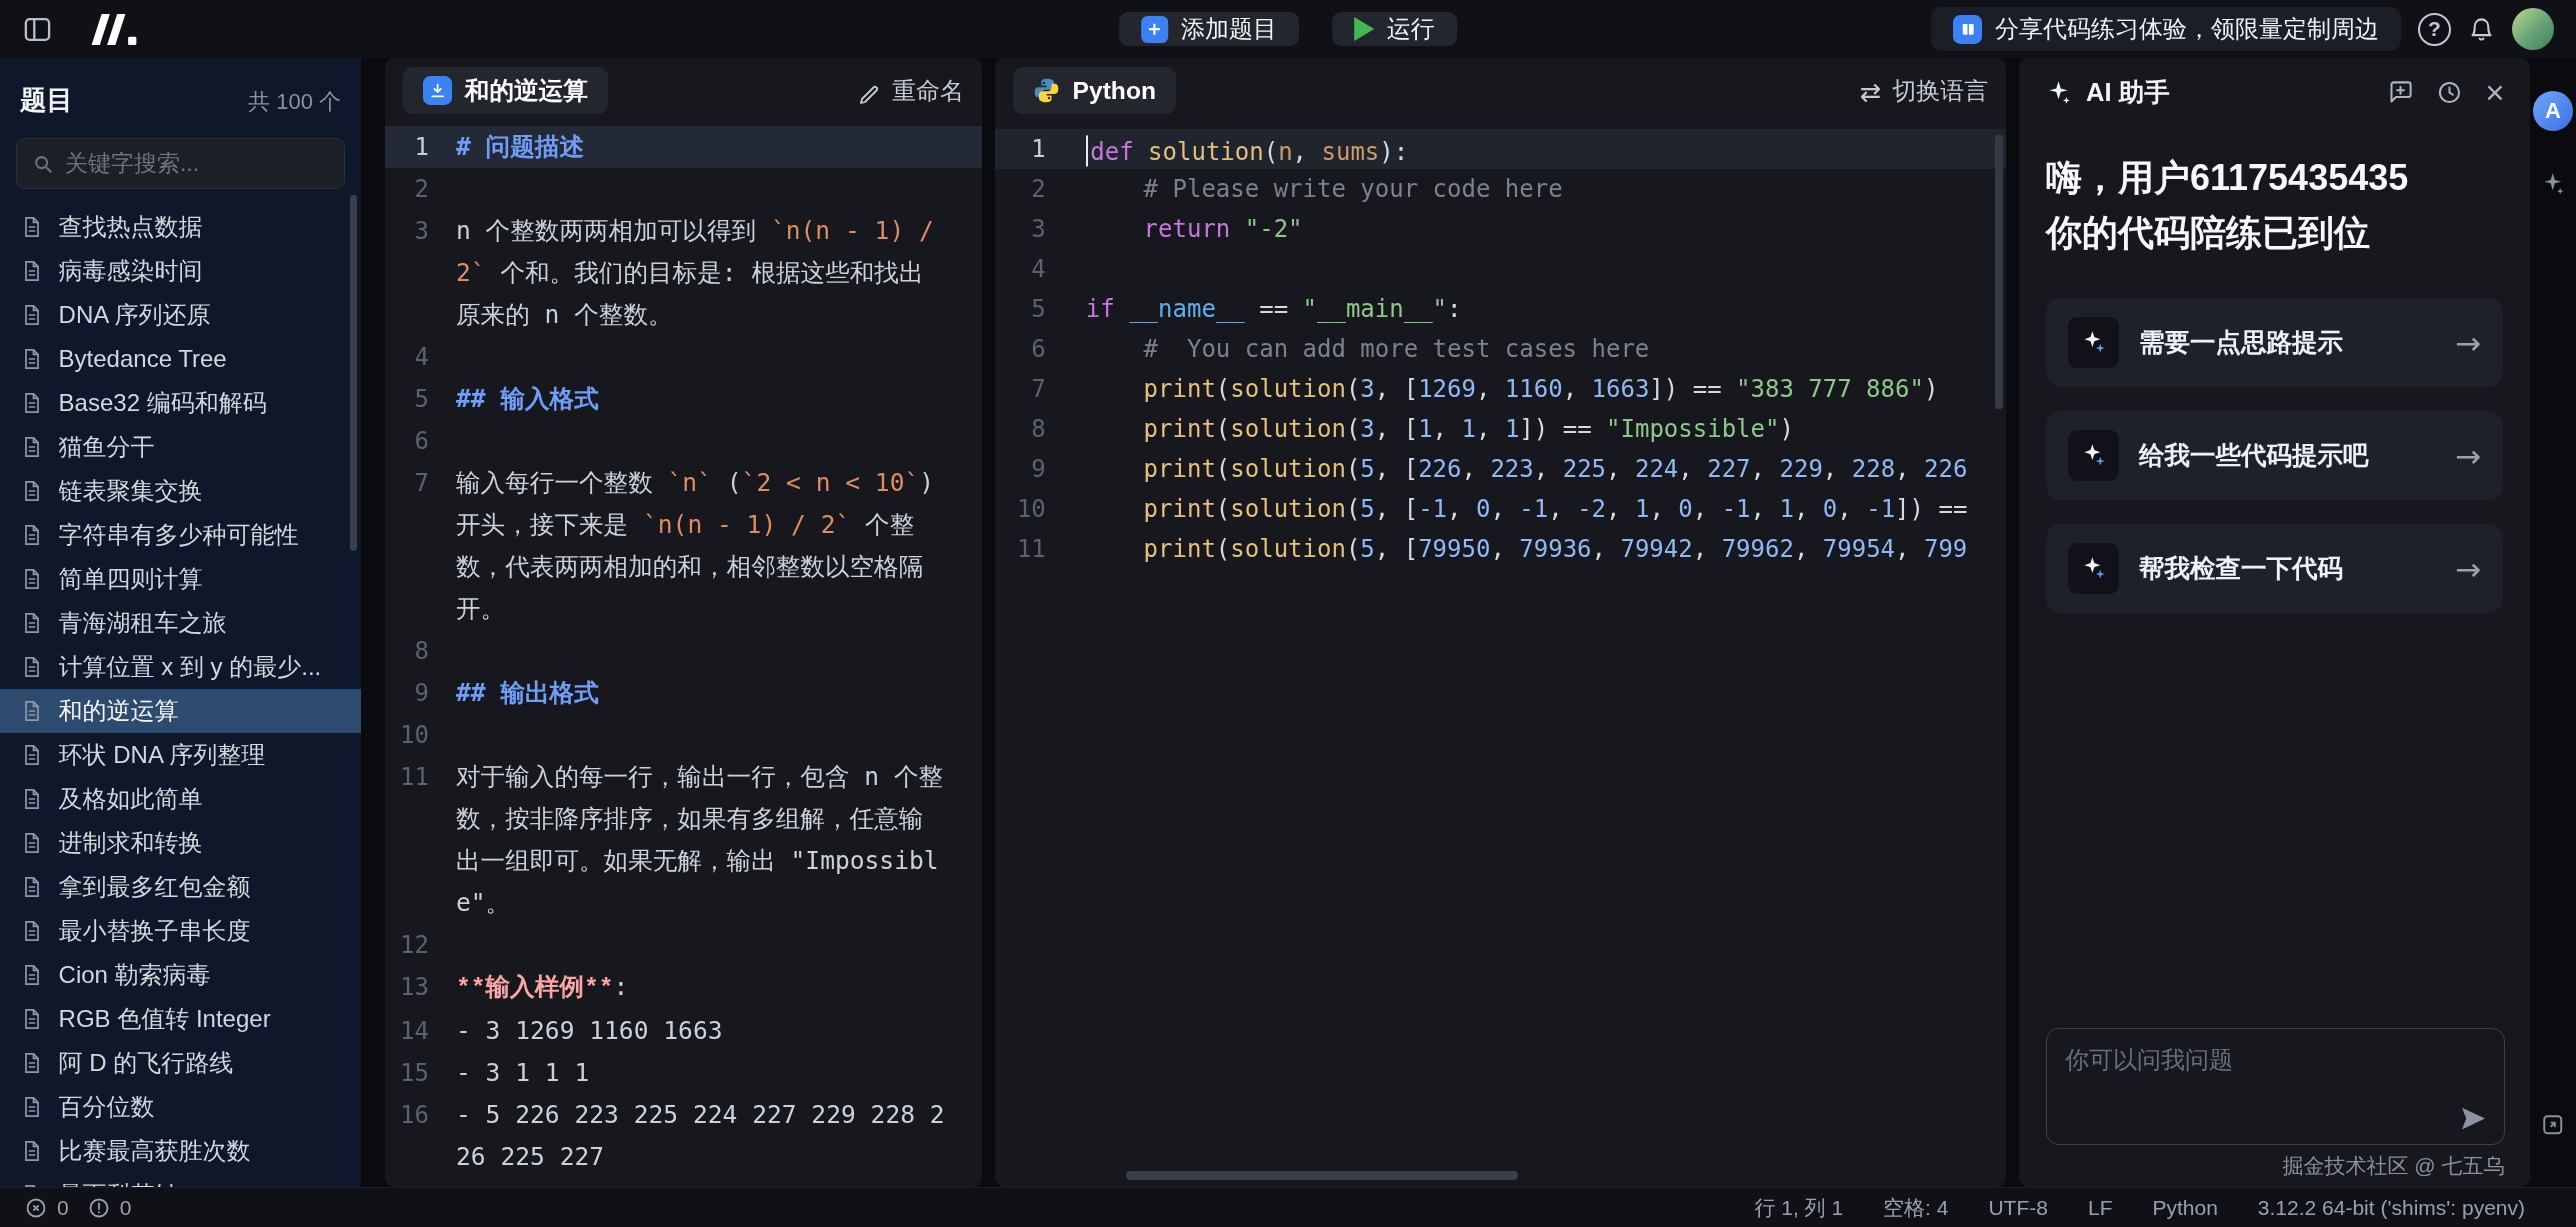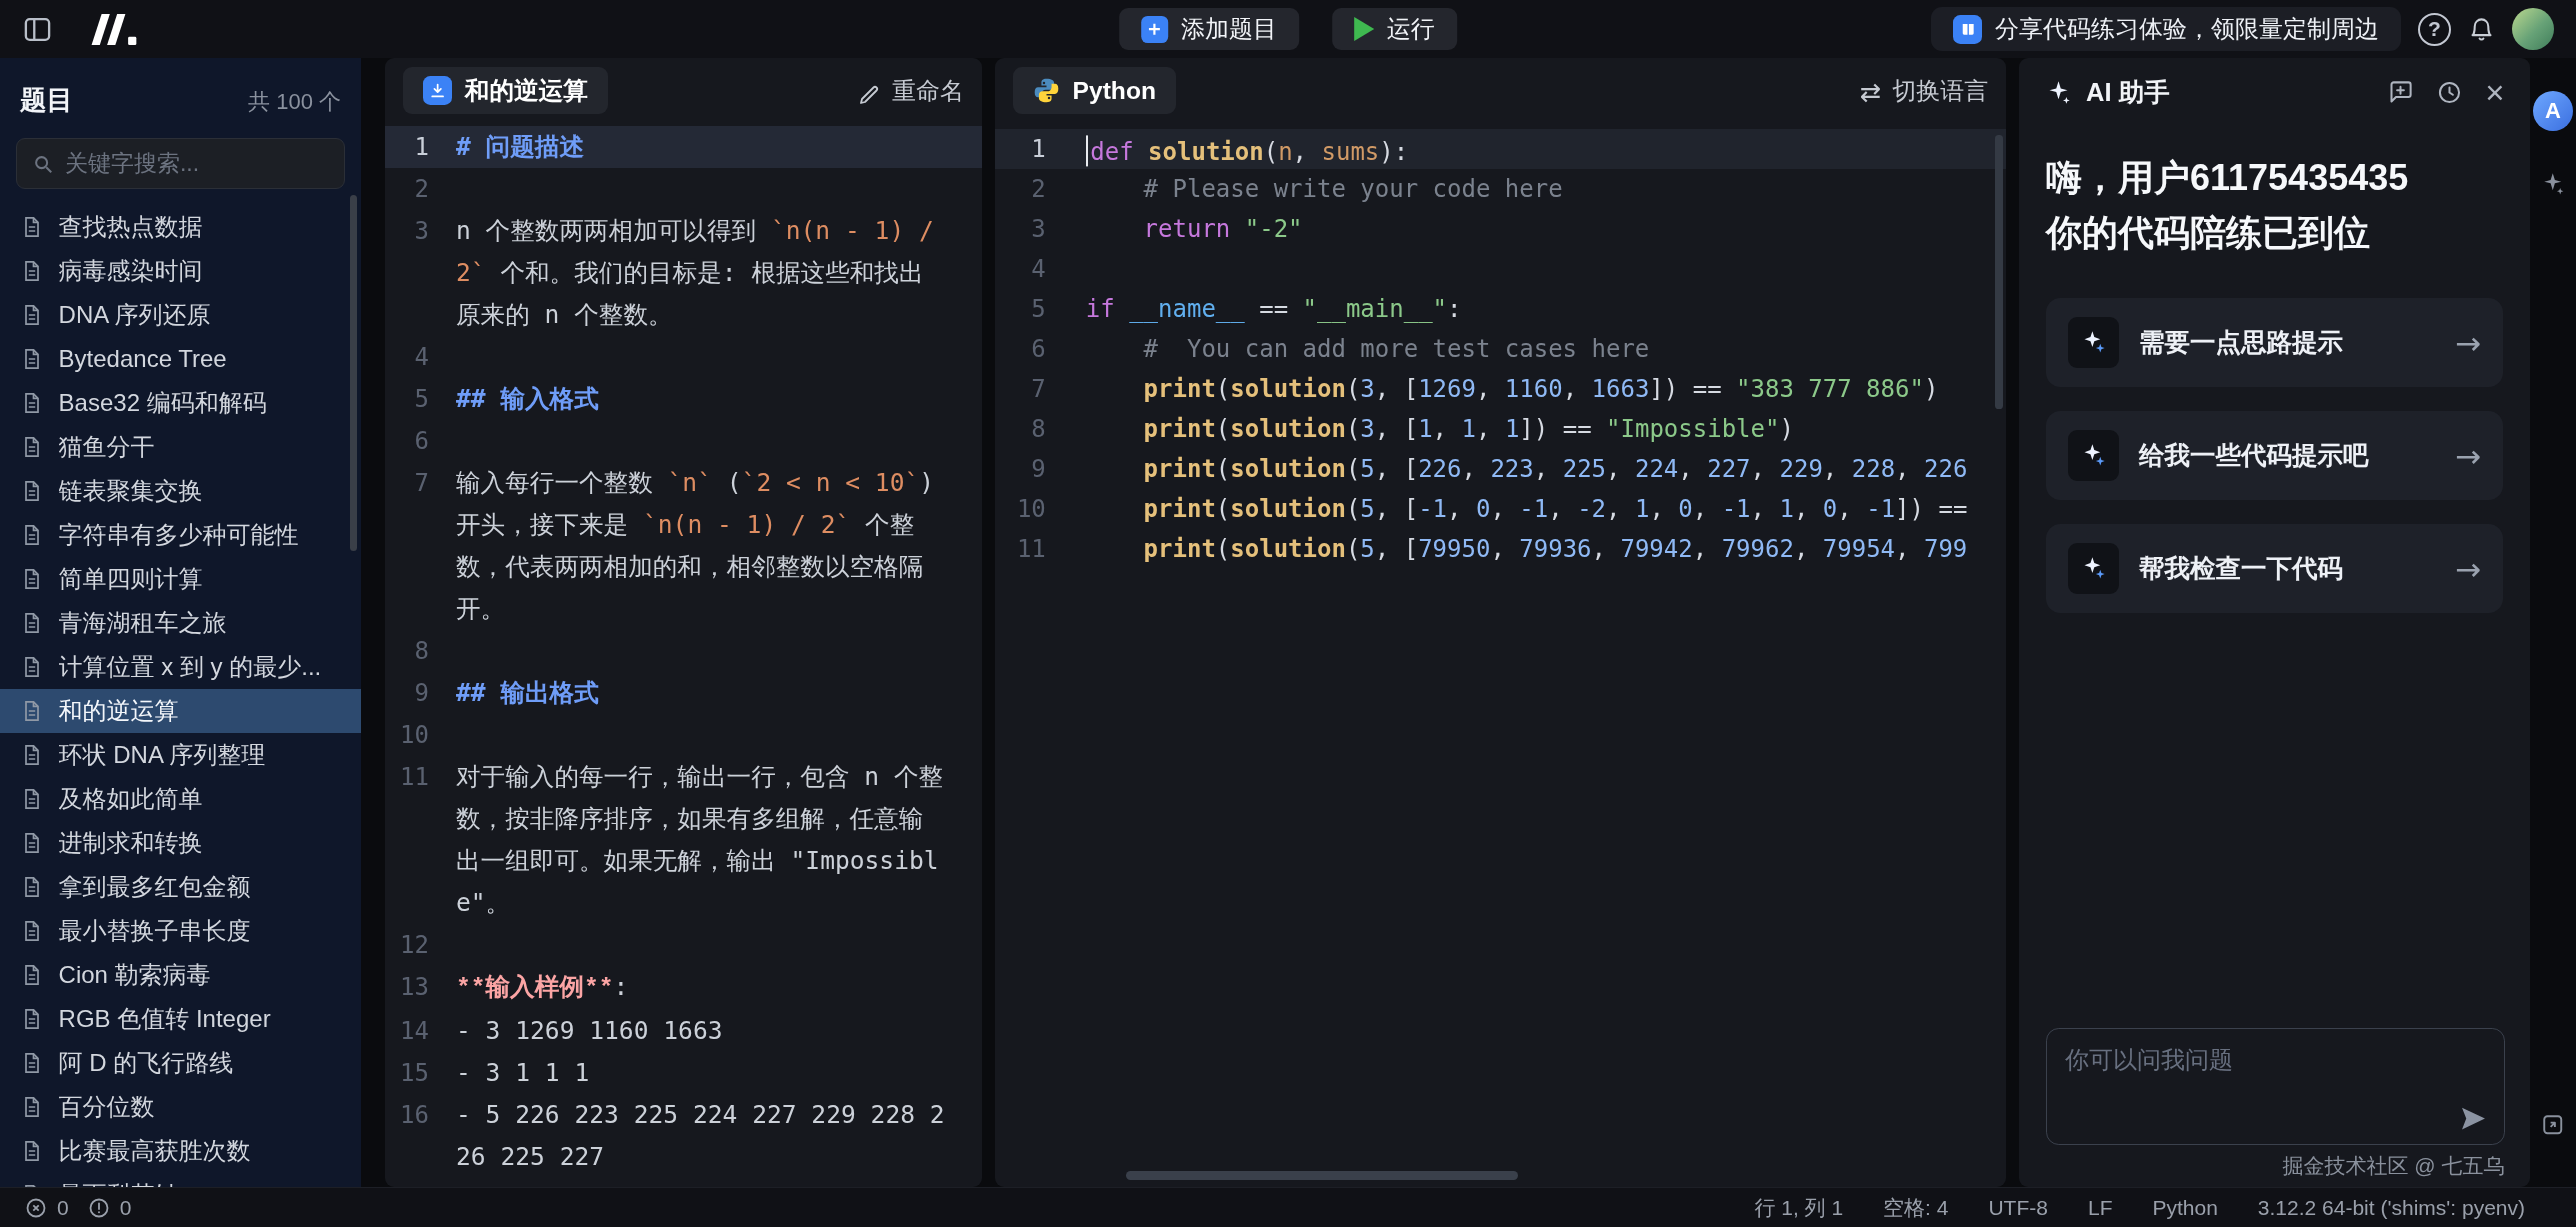--- a/index.html
+++ b/index.html
@@ -18,21 +18,21 @@
     display:flex; align-items:center; padding:0 22px;
   }
   .tb-left{ display:flex; align-items:center; gap:27px; }
   .win-ic{ display:flex; cursor:pointer; }
   .logo{ display:flex; margin-left:7.3px; }
   .tb-center{
     position:absolute; left:50%; top:0; transform:translateX(-50%);
     height:58px; display:flex; align-items:center; gap:33px;
   }
   .tb-btn{
-    height:42px; padding:0 22px; background:#24262d; border:none; border-radius:9px;
+    height:34px; padding:0 22px; background:#24262d; border:none; border-radius:9px;
     display:flex; align-items:center; gap:12.8px; font-size:24px; color:#f2f4f8;
     font-family:inherit; cursor:pointer;
   }
   .plus-box{
     width:27px;height:27px;border-radius:6.4px;background:#3b82f6;
     display:flex;align-items:center;justify-content:center;
   }
   .play-ic{
     width:0;height:0;border-left:20px solid #3fb950;
     border-top:12px solid transparent;border-bottom:12px solid transparent;
@@ -123,21 +123,21 @@
   .tok-b{ color:#fca5a5; font-weight:700;font-family:Liberation Mono, monospace; }
 
   
   .c-body{ padding-top:9px; font-family:"DejaVu Sans Mono","Liberation Mono",monospace; }
   .c-row{ display:flex; height:40px; overflow:hidden; }
   .c-row.active{ background:#20242d; }
   .c-row.active .ln{ color:#c9cfd9; }
   .c-row .ln{ flex:0 0 91px; padding-right:40px; line-height:40px; }
   .c-content{ white-space:pre; font-size:24px; line-height:40px; color:#d6dae2; }
   .tok-kw{ color:#c678dd; }
-  .tok-fn{ color:#e5c07b;font-weight:bold; }
+  .tok-fn{ color:#e5c07b; }
   .tok-pm{ color:#d19a66; }
   .tok-var{ color:#61afef; }
   .tok-num{ color:#8fb9f5; }
   .tok-str{ color:#8cc98a; }
   .tok-cm{ color:#7b828e; }
   .tok-op,.tok-pl{ color:#d6dae2; }
   .caret{
     display:inline-block; width:2.7px; height:31px; background:#e8ebf0;
     margin-right:1.8px; transform:translateY(6.4px);
   }

